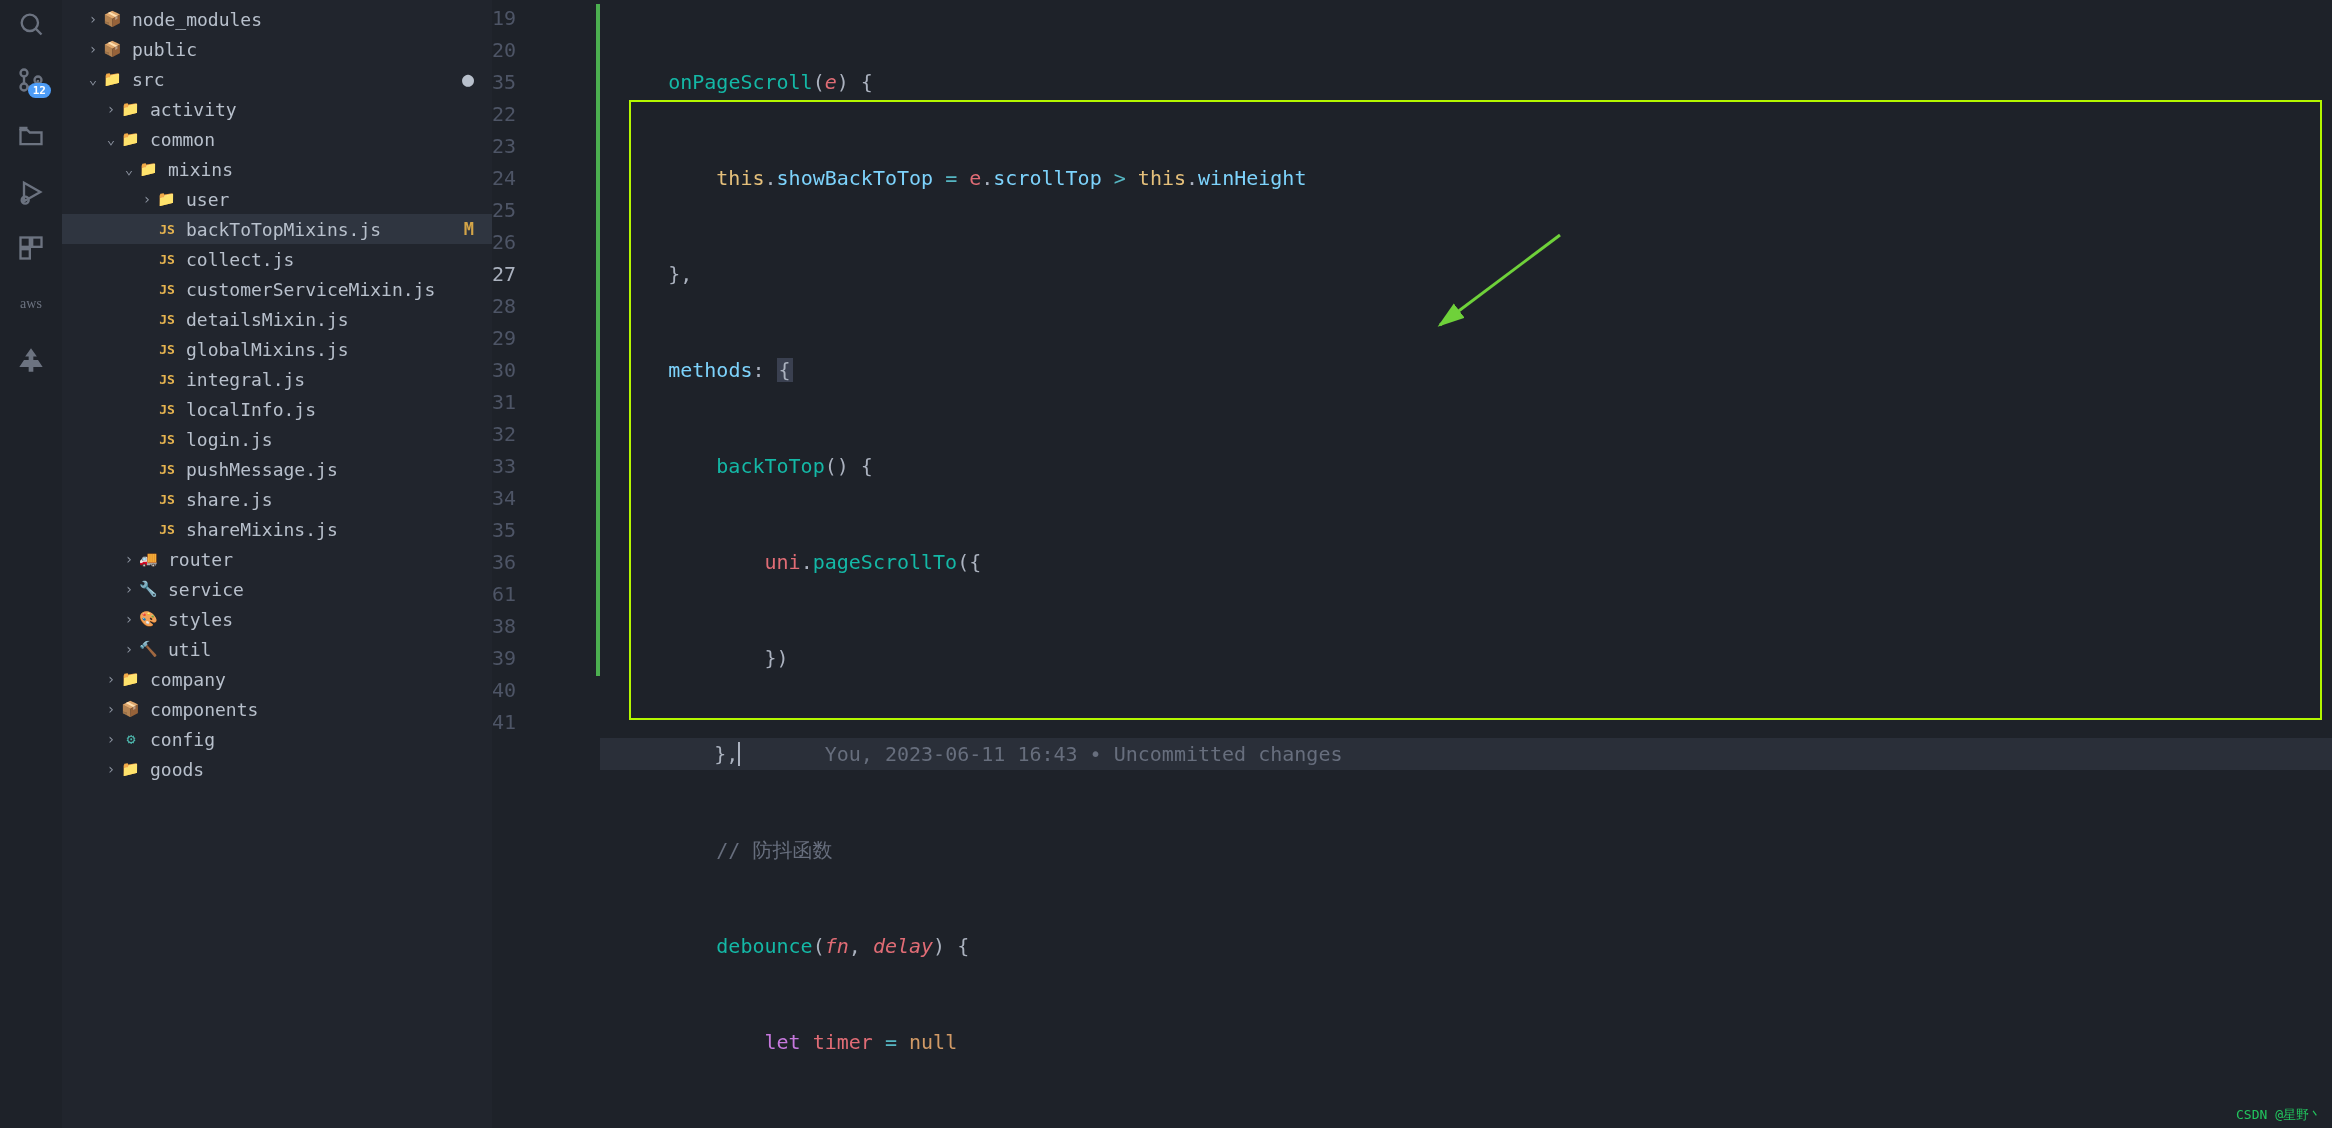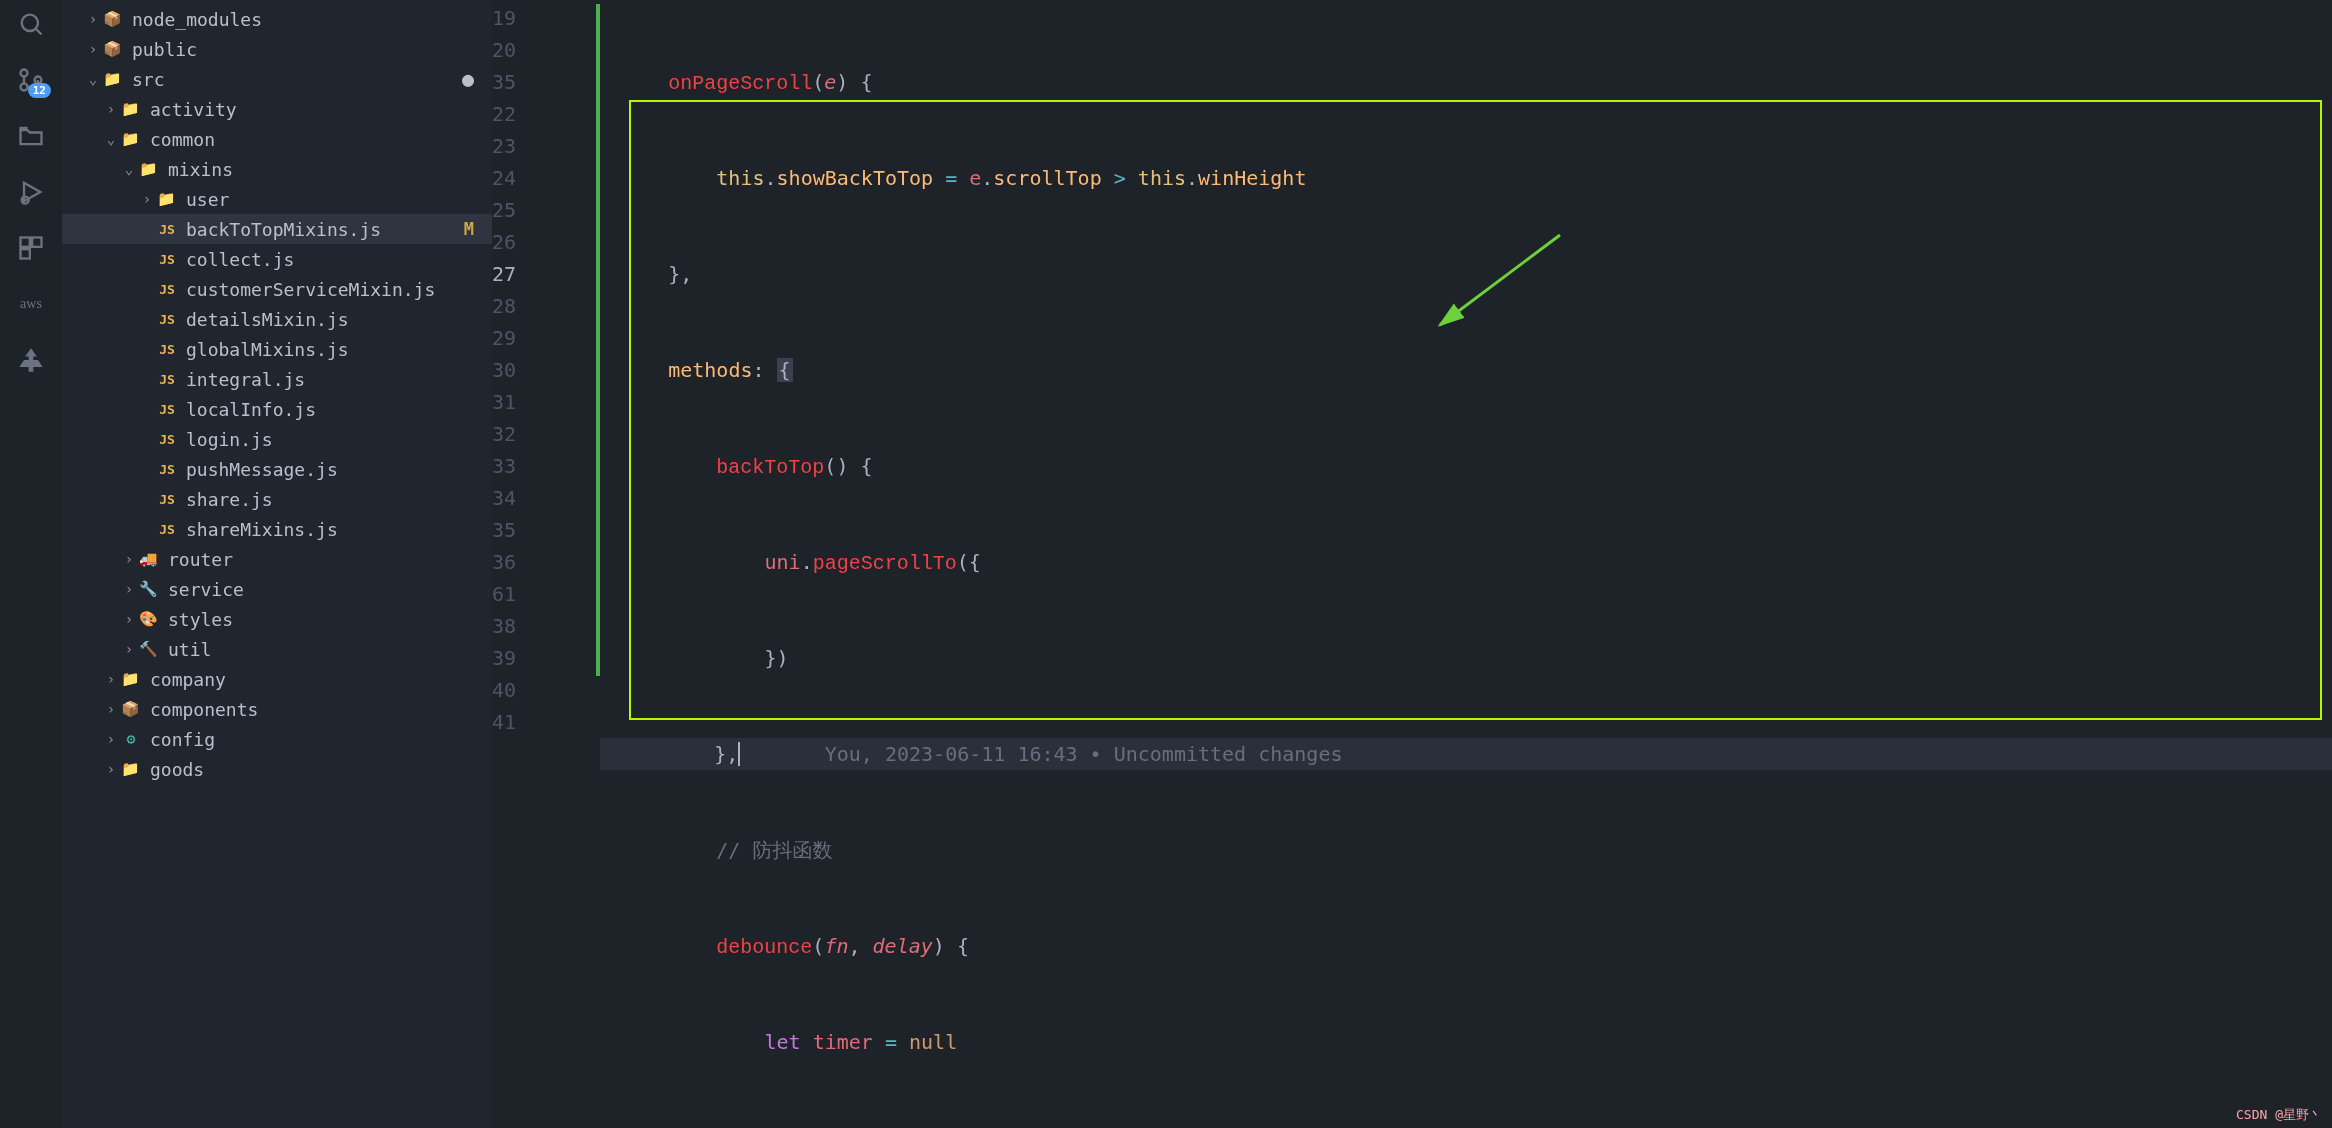--- a/index.html
+++ b/index.html
@@ -135,36 +135,36 @@
       height: 620px;
       pointer-events: none;
     }
     .arrow {
       position: absolute;
       top: 230px;
       left: 830px;
       pointer-events: none;
     }
     .c-kw { color: #c678dd; }
-    .c-fn { color: #ef4444; font-family: Liberation Mono, monospace; }
+    .c-fn { color: #14b8a6; }
     .c-var { color: #e06c75; }
-    .c-prop { color: #fdba74; }
+    .c-prop { color: #7dd3fc; }
     .c-num { color: #d19a66; }
     .c-op { color: #56b6c2; }
     .c-this { color: #e5c07b; }
     .c-punc { color: #abb2bf; }
     .c-comment { color: #676e7d; }
     .c-param { color: #e06c75; font-style: italic; }
     .c-const { color: #d19a66; }
     .cursor-box { background: #3a4050; padding: 0 2px; }
     .watermark {
       position: absolute;
       bottom: 4px;
       right: 10px;
-      color: #fca5a5;
+      color: #22c55e;
       font-size: 13px;
     }
   </style>
 </head>
 <body>
 
 <div class="activity-bar">
   <div class="activity-icon">
     <svg viewBox="0 0 24 24" fill="none" stroke="currentColor" stroke-width="2">
         <circle cx="11" cy="11" r="7"></circle>

